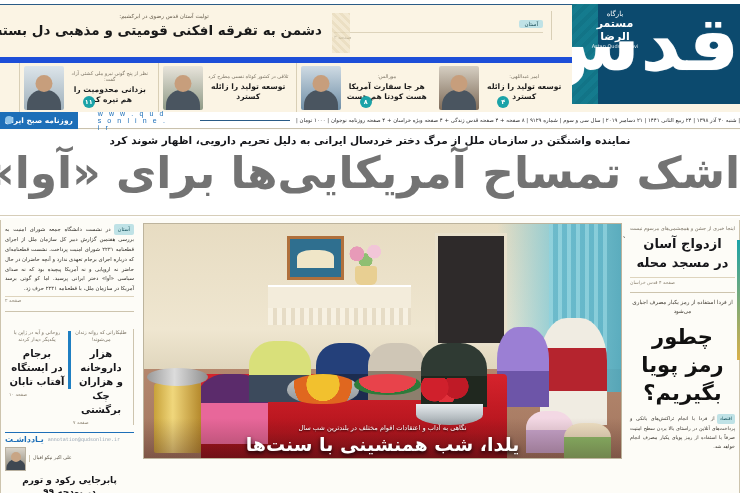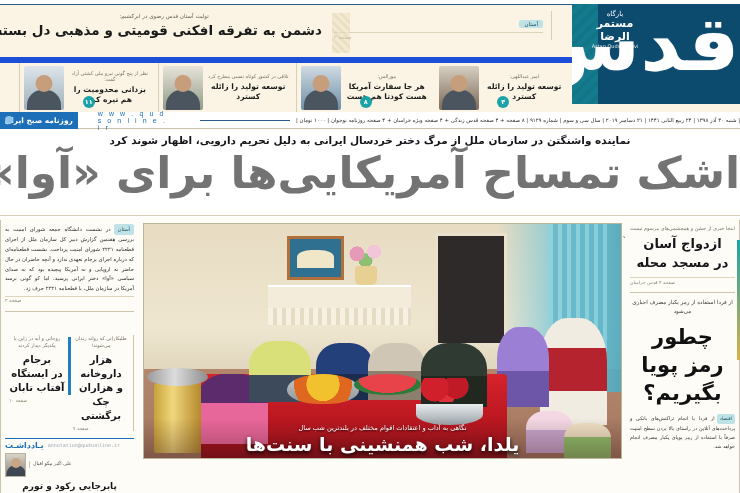--- a/index.html
+++ b/index.html
@@ -201,21 +201,21 @@
   .col-right { width: 140px; padding: 4px 6px 0 4px; background:#fdfcf7;
                border-left: 1px solid #cdc4ae; position: relative; }
   .lede-block { font-size: 5.3px; line-height: 1.85; color:#2e2b25; text-align: justify; }
   .lede-block .tag {
     display:inline-block;background:#bfe2e6;color:#13505a;font-size:5px;
     padding:1px 4px;border-radius:2px;margin-left:3px;
   }
   .lede-pg { font-size:4.8px;color:#8d8473;text-align:left;border-top:1px solid #ded4bd;
              margin-top:2px;padding-top:1px;}
   .two-briefs { display:flex; flex-direction: row-reverse; margin-top: 8px;
-                border-top:1px solid #cdc4ae; padding-top:23px; }
+                border-top:1px solid #cdc4ae; padding-top:17px; }
   .brief { flex:1; padding: 0 4px; position: relative; }
   .brief + .brief { border-right:1px solid #cdc4ae; }
   .brief .kick { font-size:4.9px;color:#7a7263;line-height:1.5;text-align:center;margin-bottom:3px;}
   .brief .ttl { font-size:10px;font-weight:700;color:#16161a;line-height:1.4;text-align:center;}
   .brief .pg { font-size:4.6px;color:#8d8473;text-align:left;margin-top:3px;}
   .blue-bar { position:absolute; left:-1px; top:2px; width:3px; height:58px; background:#1f7fc2; }
 
   .note-head {
     margin-top: 7px; border-top: 1px solid #1d6fb8; padding-top: 2px;
     display:flex; flex-direction: row-reverse; align-items:center; gap:4px;

